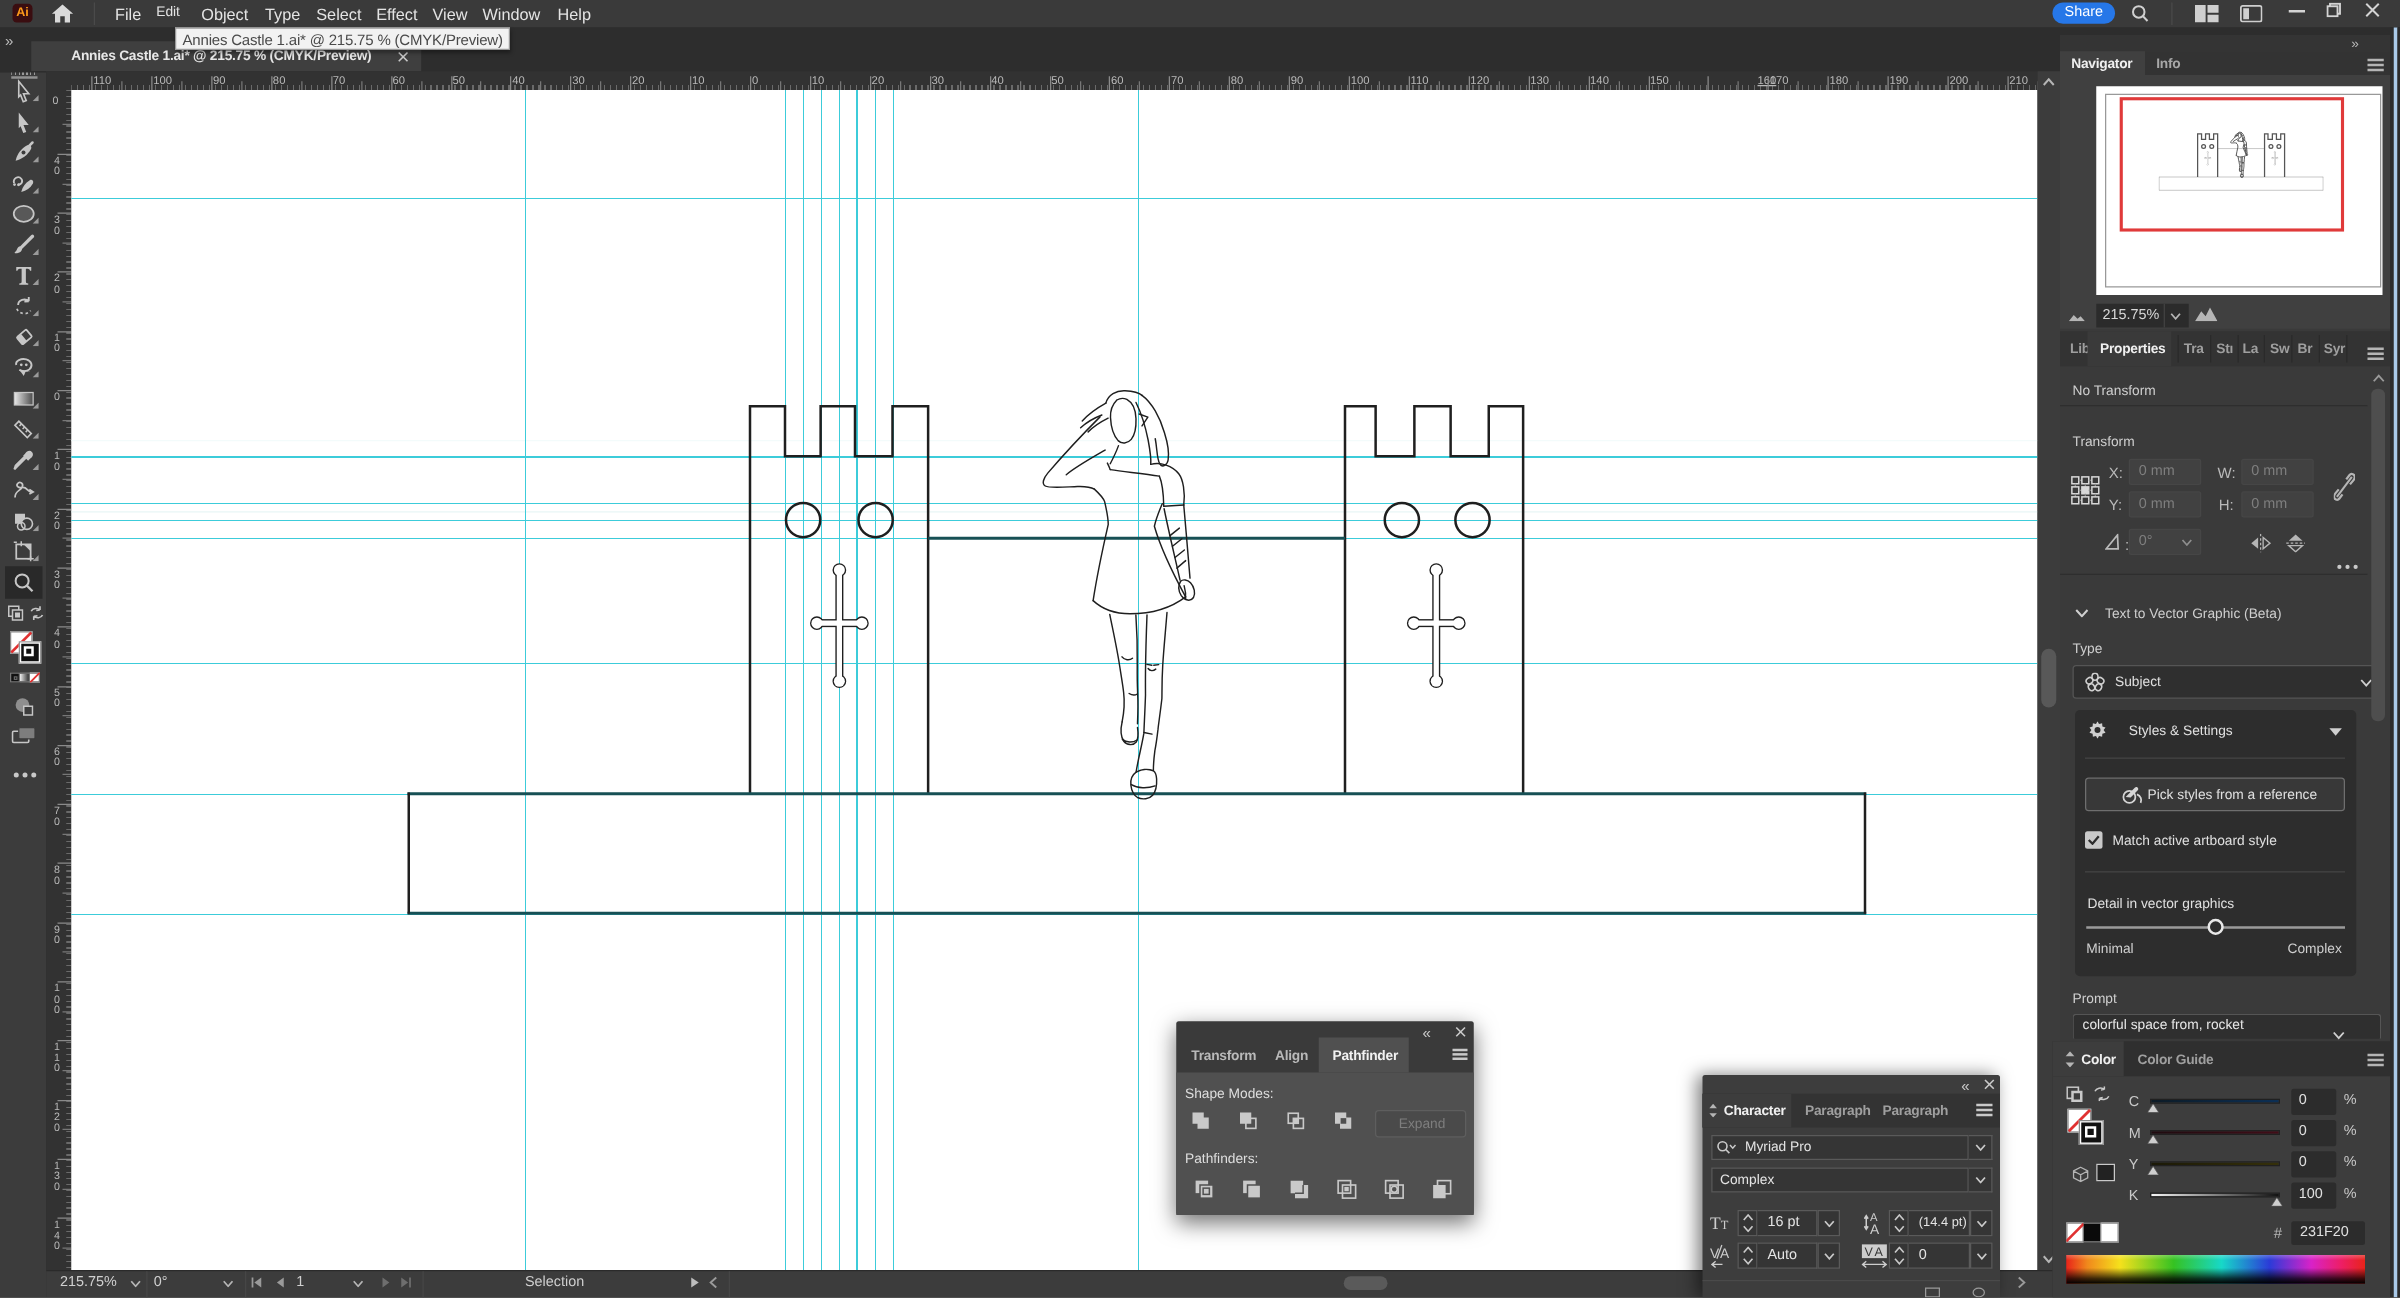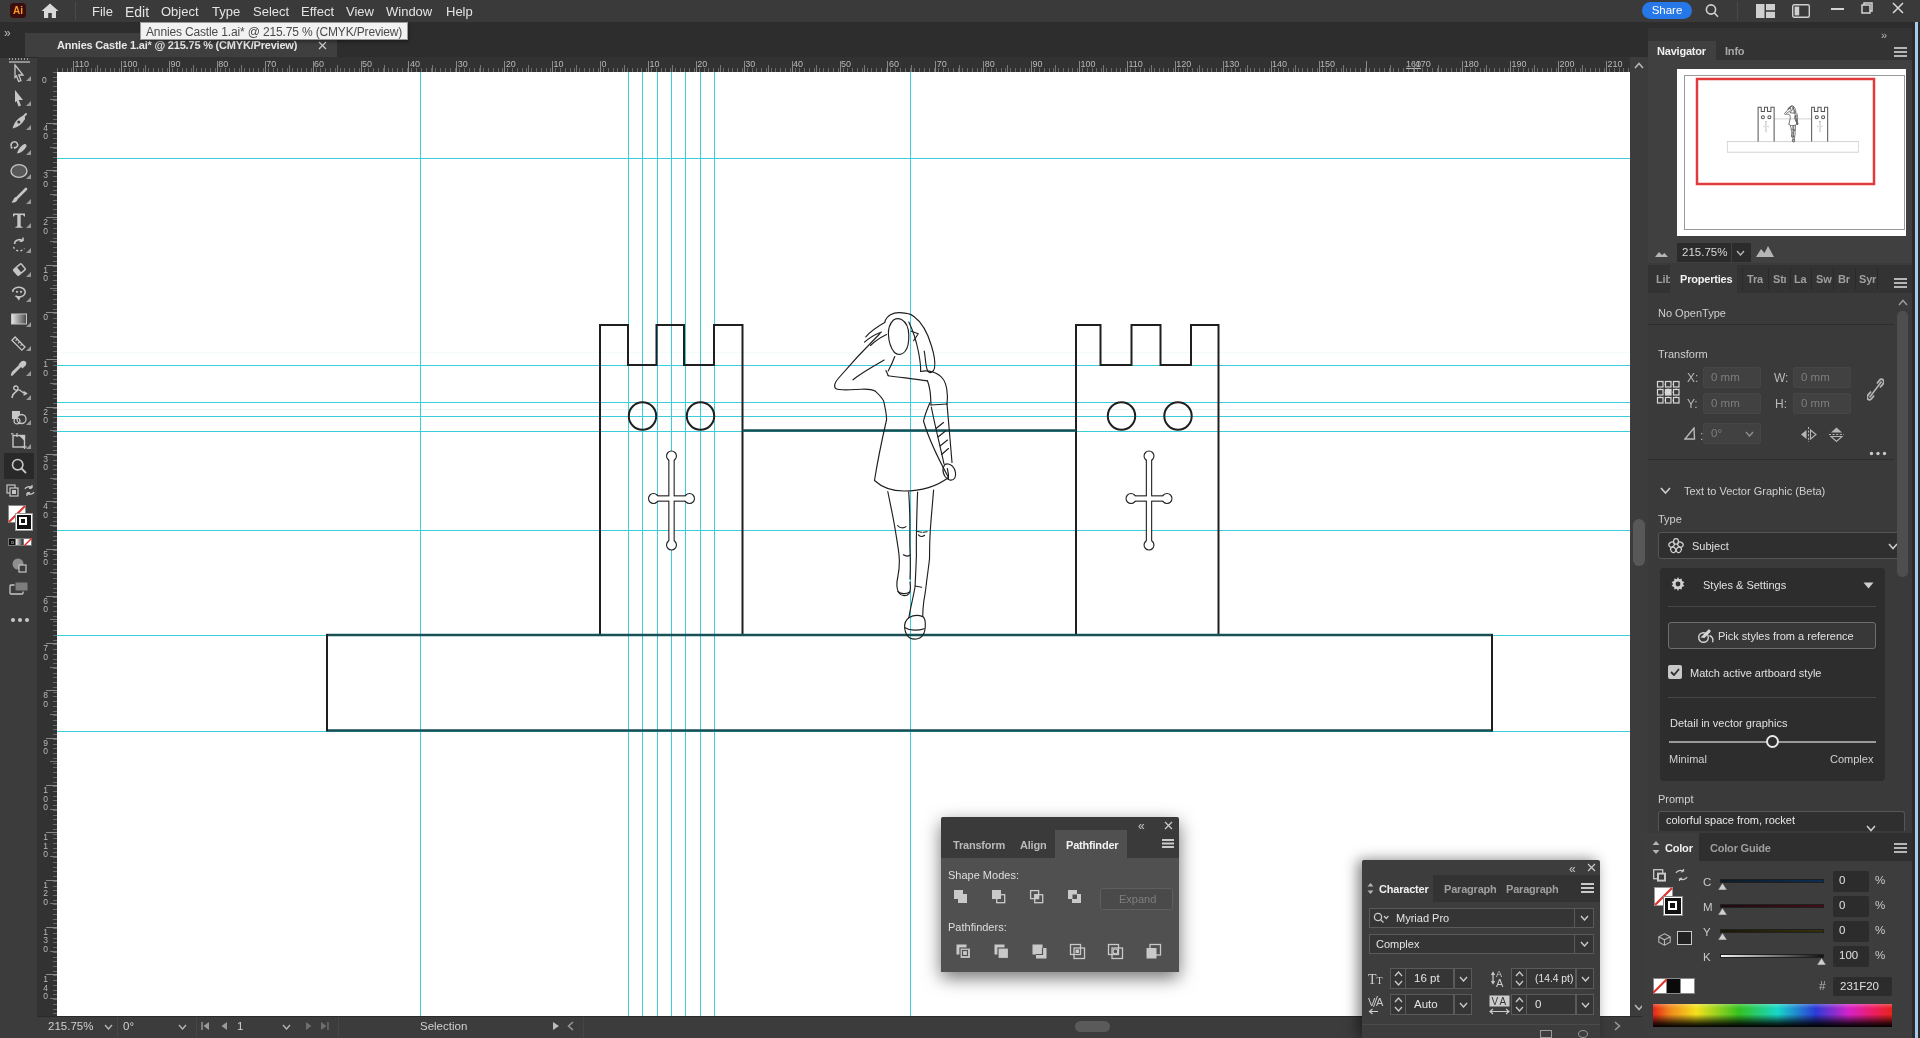--- a/index.html
+++ b/index.html
@@ -6,21 +6,21 @@
 .abs{position:absolute;}
 </style></head><body>
 <div id="app">
     <div class="abs" style="left:0;top:0;width:1920px;height:22px;background:#3a3a3a;"></div>
     <div class="abs" style="left:10px;top:3px;width:16px;height:15px;background:#3a0d10;border-radius:3.5px;color:#ff9b1a;font-size:10px;font-weight:700;text-align:center;line-height:15px;">Ai</div>
     <svg class="abs" style="left:41px;top:3px" width="18" height="16" viewBox="0 0 18 16">
       <path d="M9 0.5 L17.5 8 L15 8 L15 15 L10.8 15 L10.8 10 L7.2 10 L7.2 15 L3 15 L3 8 L0.5 8 Z" fill="#d9d9d9"></path>
     </svg>
     <div class="abs" style="left:75px;top:2px;width:1px;height:18px;background:#4a4a4a;"></div>
     <div style="position:absolute;left:92px;top:4px;font-size:13px;color:#e4e4e4;font-weight:400;white-space:nowrap;">File</div>
-    <div style="position:absolute;left:125px;top:4px;font-size:14px;color:#e4e4e4;font-weight:400;white-space:nowrap;">Edit</div>
+    <div style="position:absolute;left:125px;top:4px;font-size:11px;color:#e4e4e4;font-weight:400;white-space:nowrap;">Edit</div>
     <div style="position:absolute;left:161px;top:4px;font-size:13px;color:#e4e4e4;font-weight:400;white-space:nowrap;">Object</div>
     <div style="position:absolute;left:212px;top:4px;font-size:13px;color:#e4e4e4;font-weight:400;white-space:nowrap;">Type</div>
     <div style="position:absolute;left:253px;top:4px;font-size:13px;color:#e4e4e4;font-weight:400;white-space:nowrap;">Select</div>
     <div style="position:absolute;left:301px;top:4px;font-size:13px;color:#e4e4e4;font-weight:400;white-space:nowrap;">Effect</div>
     <div style="position:absolute;left:346px;top:4px;font-size:13px;color:#e4e4e4;font-weight:400;white-space:nowrap;">View</div>
     <div style="position:absolute;left:386px;top:4px;font-size:13px;color:#e4e4e4;font-weight:400;white-space:nowrap;">Window</div>
     <div style="position:absolute;left:446px;top:4px;font-size:13px;color:#e4e4e4;font-weight:400;white-space:nowrap;">Help</div>
     <div class="abs" style="left:1642px;top:2px;width:50px;height:17px;background:#2677e8;border-radius:9px;color:#fff;font-size:11.5px;text-align:center;line-height:17px;">Share</div>
     <svg class="abs" style="left:1704px;top:3px" width="16" height="16" viewBox="0 0 16 16">
       <circle cx="7" cy="6.5" r="4.6" fill="none" stroke="#d0d0d0" stroke-width="1.6"></circle>
@@ -649,21 +649,21 @@
     <div style="position:absolute;left:1838px;top:273px;font-size:11px;color:#9f9f9f;font-weight:700;white-space:nowrap;letter-spacing:-0.2px;">Br</div>
     <div style="position:absolute;left:1859px;top:273px;font-size:11px;color:#9f9f9f;font-weight:700;white-space:nowrap;letter-spacing:-0.2px;">Syr</div>
     <div class="abs" style="left:1742px;top:268px;width:1px;height:22px;background:#2a2a2a;"></div>
     <div class="abs" style="left:1768px;top:268px;width:1px;height:22px;background:#2a2a2a;"></div>
     <div class="abs" style="left:1790px;top:268px;width:1px;height:22px;background:#2a2a2a;"></div>
     <div class="abs" style="left:1811px;top:268px;width:1px;height:22px;background:#2a2a2a;"></div>
     <div class="abs" style="left:1833px;top:268px;width:1px;height:22px;background:#2a2a2a;"></div>
     <div class="abs" style="left:1855px;top:268px;width:1px;height:22px;background:#2a2a2a;"></div>
     <div class="abs" style="left:1877px;top:268px;width:1px;height:22px;background:#2a2a2a;"></div>
     <div class="abs" style="left:1894px;top:278px;width:13px;height:2px;background:#b5b5b5;box-shadow:0 4px 0 #b5b5b5, 0 8px 0 #b5b5b5;"></div>
-    <div style="position:absolute;left:1658px;top:307px;font-size:11px;color:#cfcfcf;font-weight:400;white-space:nowrap;">No OpenType</div>
+    <div style="position:absolute;left:1658px;top:307px;font-size:11px;color:#cfcfcf;font-weight:400;white-space:nowrap;">No Transform</div>
     <div class="abs" style="left:1648px;top:324px;width:246px;height:1px;background:#2e2e2e;"></div>
     <div style="position:absolute;left:1658px;top:348px;font-size:11px;color:#cfcfcf;font-weight:400;white-space:nowrap;">Transform</div>
     <svg class="abs" style="left:1656px;top:380px" width="24" height="24" viewBox="0 0 24 24">
       <rect x="1.5" y="1.5" width="5.5" height="5.5" fill="none" stroke="#d8d8d8" stroke-width="1.2"></rect>
       <line x1="4.25" y1="7.0" x2="4.25" y2="9.5" stroke="#888" stroke-width="1"></line>
       <line x1="7.0" y1="4.25" x2="9.5" y2="4.25" stroke="#888" stroke-width="1"></line>
       <rect x="9.5" y="1.5" width="5.5" height="5.5" fill="none" stroke="#d8d8d8" stroke-width="1.2"></rect>
       <line x1="12.25" y1="7.0" x2="12.25" y2="9.5" stroke="#888" stroke-width="1"></line>
       <line x1="15.0" y1="4.25" x2="17.5" y2="4.25" stroke="#888" stroke-width="1"></line>
       <rect x="17.5" y="1.5" width="5.5" height="5.5" fill="none" stroke="#d8d8d8" stroke-width="1.2"></rect>

